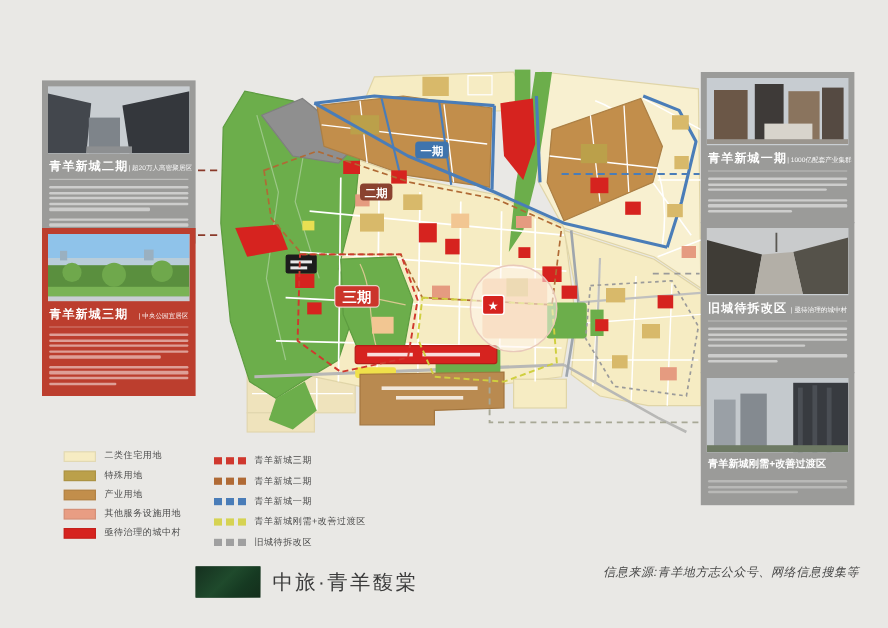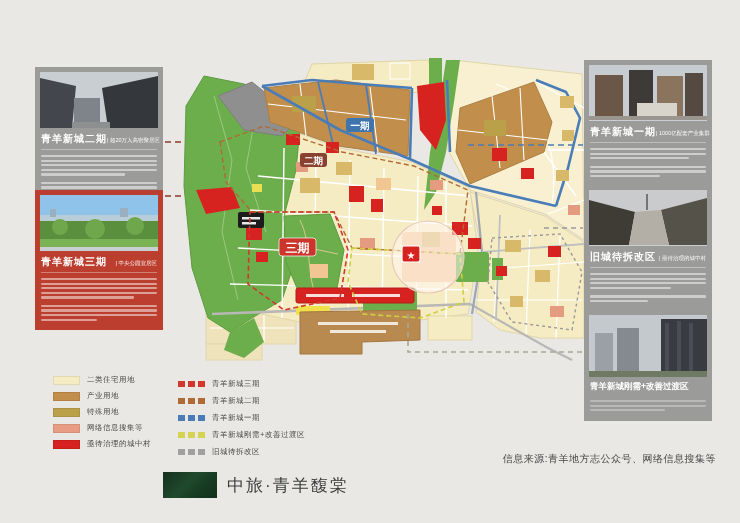--- a/index.html
+++ b/index.html
@@ -32,21 +32,21 @@
   .d-red   {background:repeating-linear-gradient(90deg,#d0382e 0 7px,transparent 7px 10px);}
   .d-brown {background:repeating-linear-gradient(90deg,#b06a35 0 7px,transparent 7px 10px);}
   .d-blue  {background:repeating-linear-gradient(90deg,#4a7db8 0 7px,transparent 7px 10px);}
   .d-yellow{background:repeating-linear-gradient(90deg,#d6d352 0 7px,transparent 7px 10px);}
   .d-gray  {background:repeating-linear-gradient(90deg,#a0a0a0 0 7px,transparent 7px 10px);}
 
   .logo{position:absolute;left:163px;top:472px;display:flex;align-items:center;z-index:2;}
   .logothumb{width:54px;height:26px;background:linear-gradient(135deg,#15301f,#1f4a2c 45%,#163a22 70%,#10241666);
              background-color:#17351f;margin-right:10px;}
   .logotext{font-size:17px;color:#3b3b3b;letter-spacing:2px;}
-  .source{position:absolute;right:24px;top:452px;font-size:10px;color:#474747;letter-spacing:.5px;z-index:2;}
+  .source{position:absolute;right:24px;top:470px;font-size:10px;color:#474747;letter-spacing:.5px;z-index:2;font-style:italic;}
 </style>
 </head>
 <body>
 
 <div class="stage">
 
   <svg class="mapsvg" width="740" height="523" viewBox="0 0 740 523">
 
     <g stroke="#8a3a2a" stroke-width="1.4" stroke-dasharray="6 4">
       <path d="M165,142 L304,142"></path>
@@ -365,30 +365,30 @@
         <div class="sk faint" style="width:65%"></div>
     </div>
   </div>
 
   <div class="legend" style="left:38px;top:372px;">
     <div class="lrow">
       <span class="lsw" style="background:#f6ecc3"></span>
       <span class="llab">二类住宅用地</span>
       </div>
     <div class="lrow">
+      <span class="lsw" style="background:#bba04a"></span>
+      <span class="llab">特殊用地</span>
+      </div>
+    <div class="lrow">
       <span class="lsw" style="background:#c28e4b"></span>
       <span class="llab">产业用地</span>
       </div>
     <div class="lrow">
-      <span class="lsw" style="background:#bba04a"></span>
-      <span class="llab">特殊用地</span>
-      </div>
-    <div class="lrow">
       <span class="lsw" style="background:#e89d83"></span>
-      <span class="llab">网络信息搜集等</span>
+      <span class="llab">其他服务设施用地</span>
       </div>
     <div class="lrow">
       <span class="lsw" style="background:#d6231f"></span>
       <span class="llab">亟待治理的城中村</span>
       </div>
   </div>
 
   <div class="legend" style="left:163px;top:375px;">
     <div class="lrow" style="height:17px">
       <span class="lline d-red"></span>

